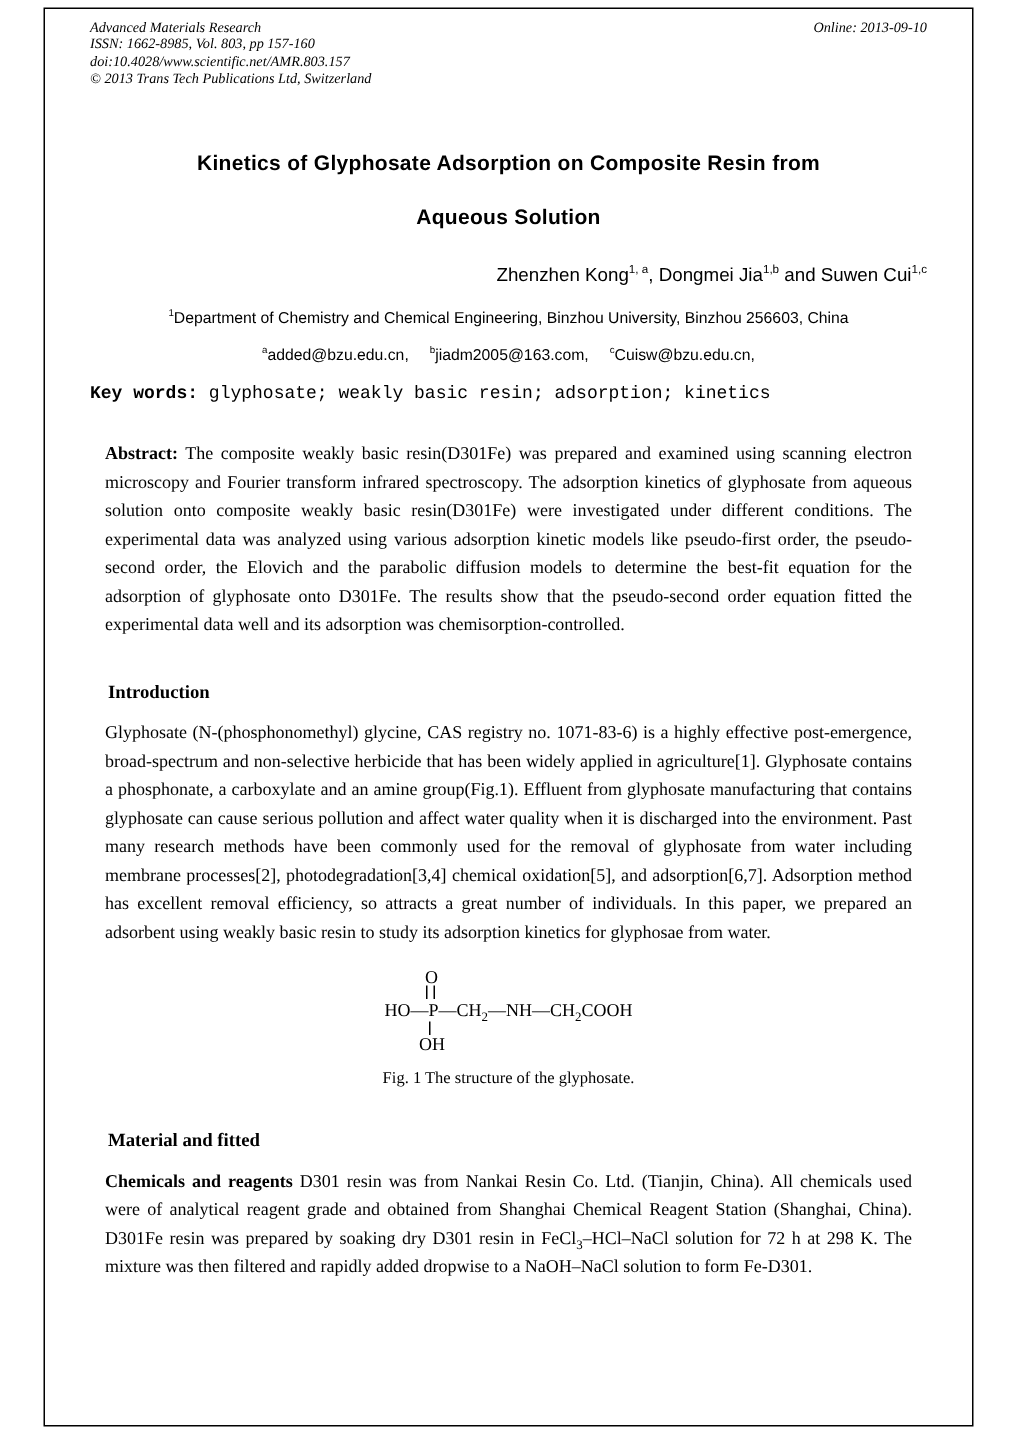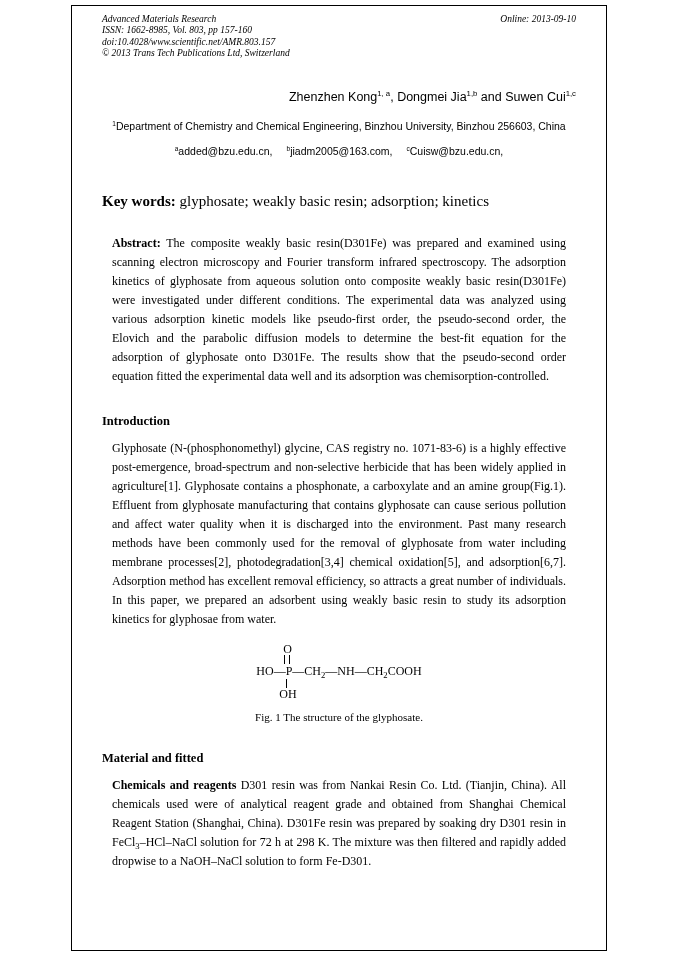--- a/index.html
+++ b/index.html
@@ -4,21 +4,21 @@
 <style>
   html, body { margin: 0; padding: 0; }
   body {
     width: 678px;
     background: #ffffff;
     color: #000;
     font-family: "Liberation Serif", serif;
     -webkit-font-smoothing: antialiased;
   }
   .page {
-    width: 536px;
+    width: 620px;
     min-height: 946px;
     margin: 5px auto 8px auto;
     border: 1px solid #000;
     padding: 8px 30px 24px 30px;
     box-sizing: border-box;
     background: #fff;
   }
 
   
   .pub-header {
@@ -56,42 +56,42 @@
   }
   .emails {
     font-family: "Liberation Sans", sans-serif;
     font-size: 10.5px;
     text-align: center;
     margin-top: 13px;
   }
   .emails .email { margin: 0 7px; }
 
   .keywords {
-    font-family: Liberation Serif, serif;
-    font-size: 15px;
+    font-family: Liberation Mono, monospace;
+    font-size: 12px;
     text-align: left;
-    margin-top: 36px;
+    margin-top: 12px;
   }
 
   sup { font-size: 0.62em; vertical-align: super; line-height: 0; }
   sub { font-size: 0.72em; vertical-align: sub; line-height: 0; }
 
   .body-text {
     font-size: 12px;
     line-height: 19px;
     text-align: justify;
     margin: 10px;
   }
   .abstract { margin-top: 24px; }
 
   .section-heading {
     font-family: "Liberation Serif", serif;
     font-weight: bold;
     font-size: 12.5px;
-    margin: 28px 0 8px 0;
+    margin: 28px 0 8px 12px;
   }
 
   
   .figure { margin: 14px 0 0 0; }
   .chem {
     width: fit-content;
     margin: 0 auto;
     font: 12px/1 "Liberation Serif", serif;
     text-align: left;
   }
@@ -125,20 +125,21 @@
   <header class="pub-header">
     <div class="pub-left">
       <div>Advanced Materials Research</div>
       <div>ISSN: 1662-8985, Vol. 803, pp 157-160</div>
       <div>doi:10.4028/www.scientific.net/AMR.803.157</div>
       <div>© 2013 Trans Tech Publications Ltd, Switzerland</div>
     </div>
     <div class="pub-right">Online: 2013-09-10</div>
   </header>
 
+  <h1 class="title"><span>Kinetics of Glyphosate Adsorption on Composite Resin from</span><br><span>Aqueous Solution</span></h1>
 
   <div class="authors"><span><span>Zhenzhen Kong</span><sup>1, a</sup></span><span>, </span><span><span>Dongmei Jia</span><sup>1,b</sup></span><span> and </span><span><span>Suwen Cui</span><sup>1,c</sup></span></div>
 
   <div class="affiliation"><sup>1</sup><span>Department of Chemistry and Chemical Engineering, Binzhou University, Binzhou 256603, China</span></div>
 
   <div class="emails"><span class="email"><sup>a</sup><span>added@bzu.edu.cn,</span></span><span class="email"><sup>b</sup><span>jiadm2005@163.com,</span></span><span class="email"><sup>c</sup><span>Cuisw@bzu.edu.cn,</span></span></div>
 
   <div class="keywords"><b>Key words:</b><span> glyphosate; weakly basic resin; adsorption; kinetics</span></div>
 
   <p class="body-text abstract"><b>Abstract:</b><span> The composite weakly basic resin(D301Fe) was prepared and examined using scanning electron microscopy and Fourier transform infrared spectroscopy. The adsorption kinetics of glyphosate from aqueous solution onto composite weakly basic resin(D301Fe) were investigated under different conditions. The experimental data was analyzed using various adsorption kinetic models like pseudo-first order, the pseudo-second order, the Elovich and the parabolic diffusion models to determine the best-fit equation for the adsorption of glyphosate onto D301Fe. The results show that the pseudo-second order equation fitted the experimental data well and its adsorption was chemisorption-controlled.</span></p>

